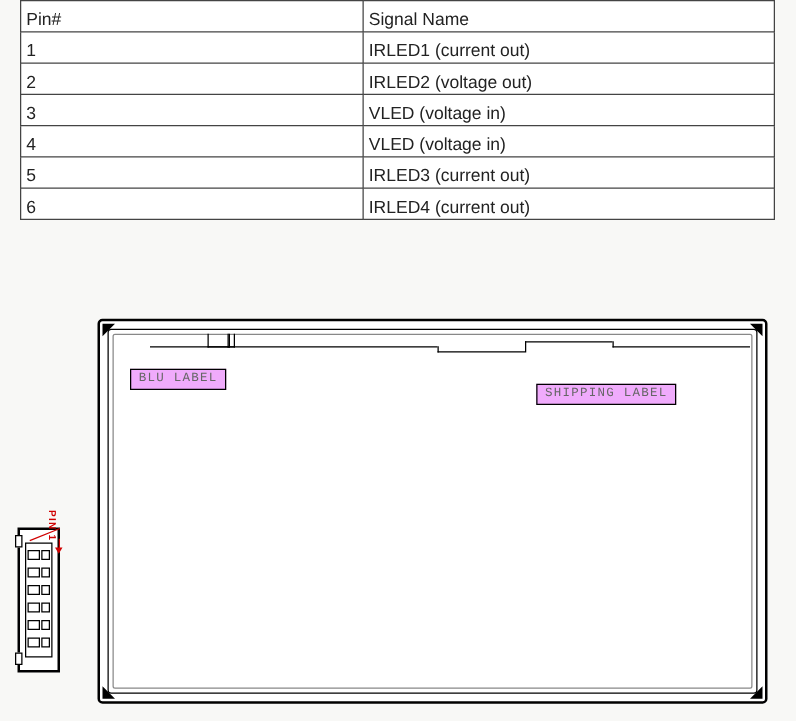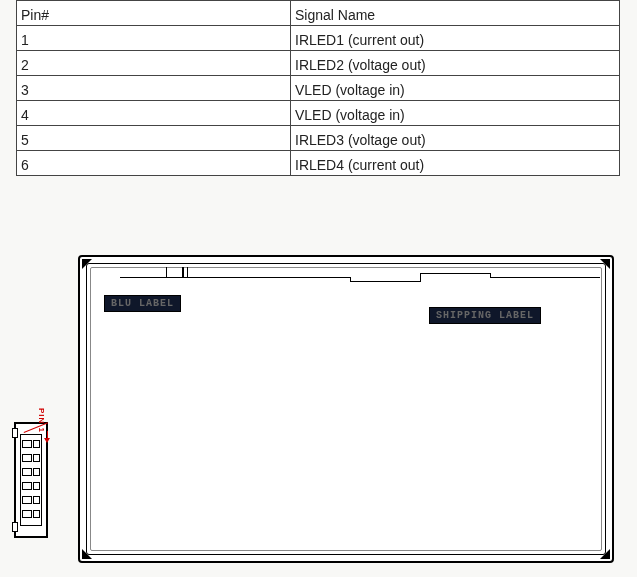--- a/index.html
+++ b/index.html
@@ -119,27 +119,27 @@
   }
   .gusset.tl { left: 2px;  top: 2px;    border-left: 10px solid #000; border-bottom: 10px solid transparent; }
   .gusset.tr { right: 2px; top: 2px;    border-right:10px solid #000; border-bottom: 10px solid transparent; }
   .gusset.bl { left: 2px;  bottom: 2px; border-left: 10px solid #000; border-top:   10px solid transparent; }
   .gusset.br { right: 2px; bottom: 2px; border-right:10px solid #000; border-top:   10px solid transparent; }
 
   
   .label-box {
     position: absolute;
     border: 1px solid #000;
-    background: #0f172a;
+    background: #f0abfc;
     font-family: "Courier New", monospace;
     font-size: 10px;
     letter-spacing: 1px;
     color: #666;
     padding: 2px 6px;
-    font-weight: bold;
+    font-weight: normal;
   }
   .blu-label  { left:  104px; top: 40px; }
   .ship-label { right: 96px; top: 52px; text-align: center; }
 
   
   .connector {
     position: absolute;
     left: 14px;
     top: 167px;
     width: 34px;
@@ -244,21 +244,21 @@
       <tr>
         <td class="col-pin">3</td>
         <td class="col-sig">VLED (voltage in)</td>
       </tr>
       <tr>
         <td class="col-pin">4</td>
         <td class="col-sig">VLED (voltage in)</td>
       </tr>
       <tr>
         <td class="col-pin">5</td>
-        <td class="col-sig">IRLED3 (voltage out)</td>
+        <td class="col-sig">IRLED3 (current out)</td>
       </tr>
       <tr>
         <td class="col-pin">6</td>
         <td class="col-sig">IRLED4 (current out)</td>
       </tr>
     </tbody>
   </table>
 
   <div class="drawing">
 

